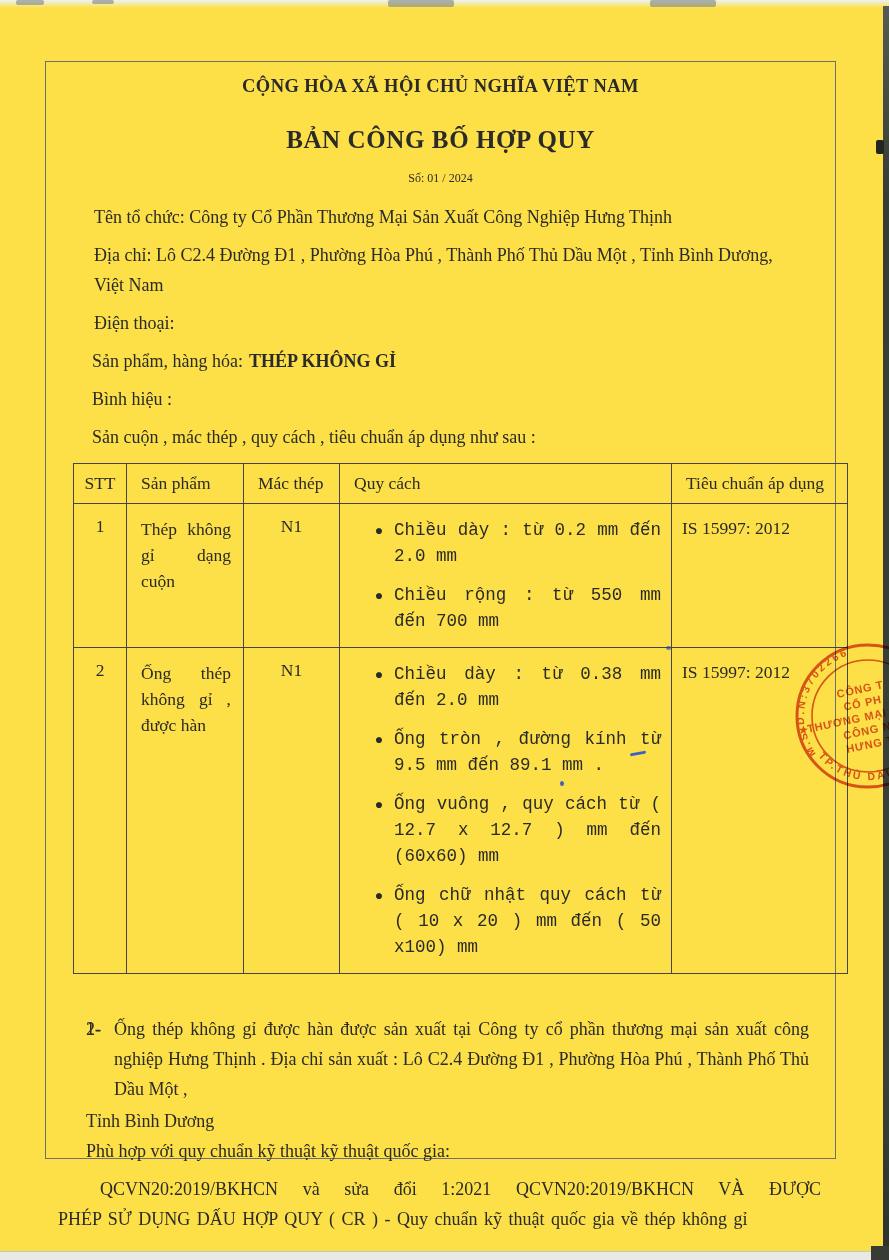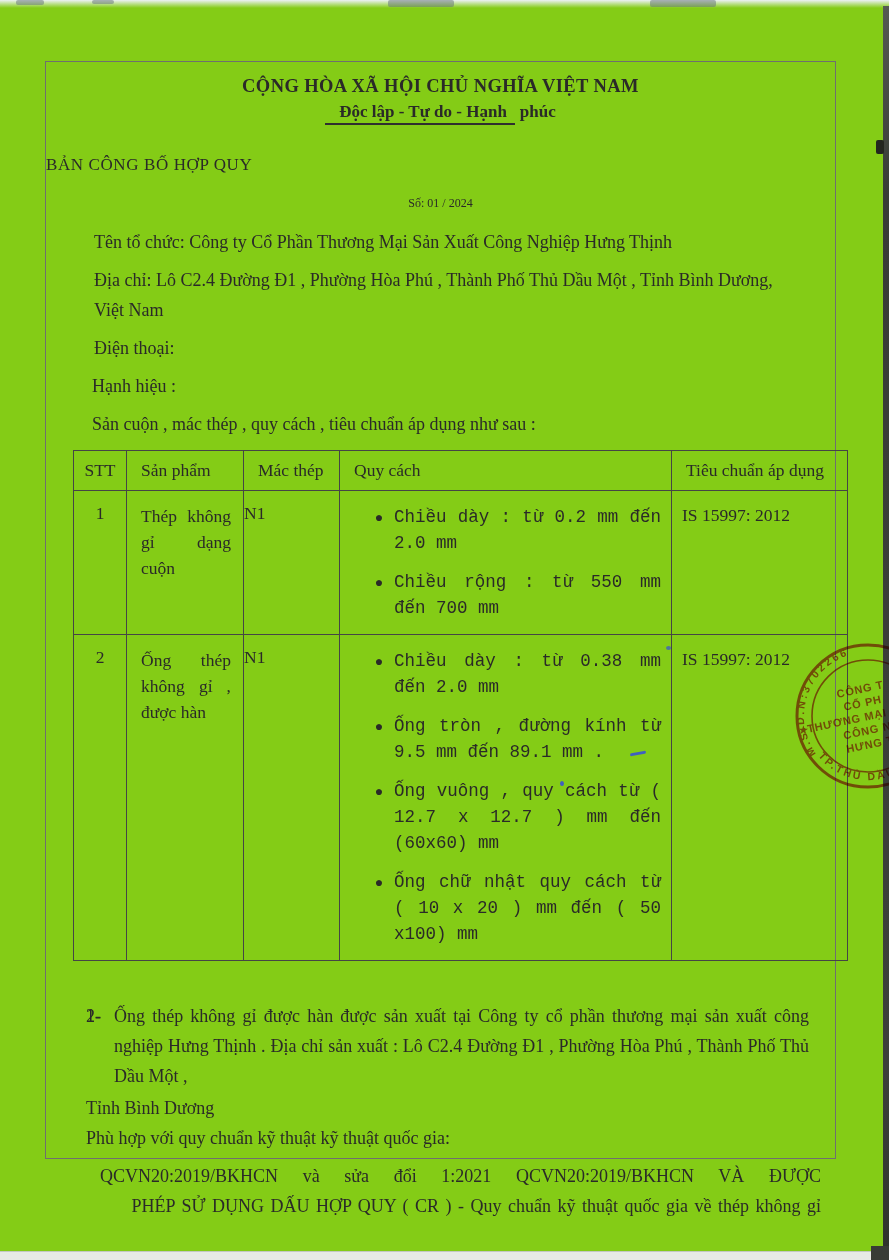--- a/index.html
+++ b/index.html
@@ -1,18 +1,18 @@
 <!DOCTYPE html>
 <html><head>
 <meta charset="utf-8">
 <style>
   html,body{margin:0;padding:0;background:#ffffff;}
   .page{
     position:relative;width:889px;height:1260px;overflow:hidden;
-    background:#84cc16;
+    background:#fde047;
     font-family:"Liberation Serif","DejaVu Serif",serif;
     color:#2a2a28;
   }
   
   .top-strip{position:absolute;left:0;top:0;width:889px;height:8px;
     background:linear-gradient(#edf1f5,rgba(255,255,255,0));}
   .smudge{position:absolute;background:rgba(100,112,124,.5);border-radius:2px;}
   .smudge.s1{left:16px;top:0;width:28px;height:5px;}
   .smudge.s2{left:92px;top:0;width:22px;height:4px;}
   .smudge.s3{left:388px;top:0;width:66px;height:7px;}
@@ -28,54 +28,54 @@
   .ink.i1{left:630px;top:752px;width:16px;height:3px;transform:rotate(-10deg);border-radius:2px;}
   .ink.i2{left:560px;top:781px;width:4px;height:5px;border-radius:50%;}
   .ink.i3{left:666px;top:646px;width:5px;height:4px;border-radius:50%;opacity:.8;}
   
   .frame{position:absolute;left:45px;top:61px;width:791px;height:1098px;
     border:1.5px solid #6f6f6f;box-sizing:border-box;}
   .h-national{margin:12px 10px 0;text-align:center;font-size:18.5px;font-weight:bold;letter-spacing:.4px;line-height:24px;}
   .h-motto{margin-top:2px;text-align:center;font-size:17px;font-weight:bold;line-height:23px;}
   .motto-u{border-bottom:2px solid #2f2f2f;padding:0 8px 2px 14px;}
   .motto-tail{padding-left:5px;}
-  .h-title{margin-top:28px;font-size:17px;font-weight:normal;letter-spacing:.6px;line-height:28px;}
+  .h-title{margin-top:28px;text-align:center;font-size:25px;font-weight:bold;letter-spacing:.6px;line-height:28px;}
   .h-so{margin-top:12px;text-align:center;font-size:12px;line-height:24px;}
   
   .org{margin:12px 22px 0 40px;font-size:18px;line-height:30px;}
   .org p{margin:8px;}
   .org .indent{margin-left:6px;}
   .org .gap{margin-top:4px;}
   .bold{font-weight:bold;}
   .plabel{padding-right:6px;}
   
   .tbl-wrap{margin:11px 0 0 27px;}
   table{border-collapse:collapse;table-layout:fixed;width:774px;font-size:17.5px;}
   th,td{border:1.5px solid #454545;vertical-align:top;box-sizing:border-box;padding:0;}
   thead th{height:40px;vertical-align:middle;font-weight:normal;text-align:left;padding-left:14px;font-size:17.5px;}
   thead th.c-stt{text-align:center;padding-left:0;}
   tbody tr.r1{height:101px;}
   tbody tr.r2{height:231px;}
   td.c-stt{text-align:center;padding-top:12px;}
   td.c-sp{padding:12px 12px 0 14px;text-align:justify;line-height:26px;}
-  td.c-mt{text-align:left;padding-top:12px;}
+  td.c-mt{text-align:center;padding-top:12px;}
   td.c-tc{padding:12px 6px 0 10px;line-height:24px;}
   td.c-qc{padding:4px 10px 0 24px;}
   .qc-item{display:flex;margin:9px 0 13px 0;line-height:26px;}
   .qc-dot{flex:none;width:30px;text-align:center;font-size:14px;padding-top:1px;}
   .qc-text{flex:1;text-align:justify;font-family:Liberation Mono, monospace;}
   
   .notes{margin:40px 26px 0 40px;font-size:18px;line-height:30px;}
   .note{position:relative;padding-left:28px;text-align:justify;margin-bottom:2px;}
   .note .marker{position:absolute;left:0;top:0;}
   .plain{margin:2px 0 0 0;}
   .phu{margin-top:0;}
   .qcvn{margin:8px 14px 0 12px;font-size:18px;line-height:30px;}
   .qcvn-l1{display:block;text-align:justify;text-align-last:justify;text-indent:42px;word-spacing:4px;}
-  .qcvn-l2{display:block;text-align:right;word-spacing:2px;}
+  .qcvn-l2{display:block;text-align:left;word-spacing:2px;}
   
   .stamp{position:absolute;left:768px;top:616px;width:200px;height:200px;opacity:.88;mix-blend-mode:multiply;}
   .stamp text{font-family:"Liberation Sans","DejaVu Sans",sans-serif;font-weight:bold;}
   .st-rim{font-size:10.5px;letter-spacing:2.5px;}
   .st-star{font-size:12px;}
   .st-center text{font-size:11px;letter-spacing:.8px;}
 </style>
 </head>
 <body>
 
@@ -90,30 +90,30 @@
   <div class="edge-notch"></div>
   <div class="edge-bottom"></div>
   <div class="corner-br"></div>
   <div class="ink i1"></div>
   <div class="ink i2"></div>
   <div class="ink i3"></div>
 
   <div class="frame">
 
     <div class="h-national">CỘNG HÒA XÃ HỘI CHỦ NGHĨA VIỆT NAM</div>
-    <div class="h-motto"><span class="motto-u">Độc lập - Tự do - Hạnh</span><span class="motto-tail">phúc</span></div>
 
     <div class="h-title">BẢN CÔNG BỐ HỢP QUY</div>
     <div class="h-so">Số: 01 / 2024</div>
 
     <div class="org">
       <p>Tên tổ chức: Công ty Cổ Phần Thương Mại Sản Xuất Công Nghiệp Hưng Thịnh</p>
       <p>Địa chỉ: Lô C2.4 Đường Đ1 , Phường Hòa Phú , Thành Phố Thủ Dầu Một , Tỉnh Bình Dương, Việt Nam</p>
       <p>Điện thoại:</p>
-      <p class="indent">Hạnh hiệu :</p>
+      <p class="indent gap"><span class="plabel">Sản phẩm, hàng hóa:</span><span class="bold">THÉP KHÔNG GỈ</span></p>
+      <p class="indent">Bình hiệu :</p>
       <p class="indent">Sản cuộn , mác thép , quy cách , tiêu chuẩn áp dụng như sau :</p>
     </div>
 
     <div class="tbl-wrap">
       <table>
         <colgroup>
           <col style="width:53px">
             <col style="width:117px">
             <col style="width:96px">
             <col style="width:332px">

